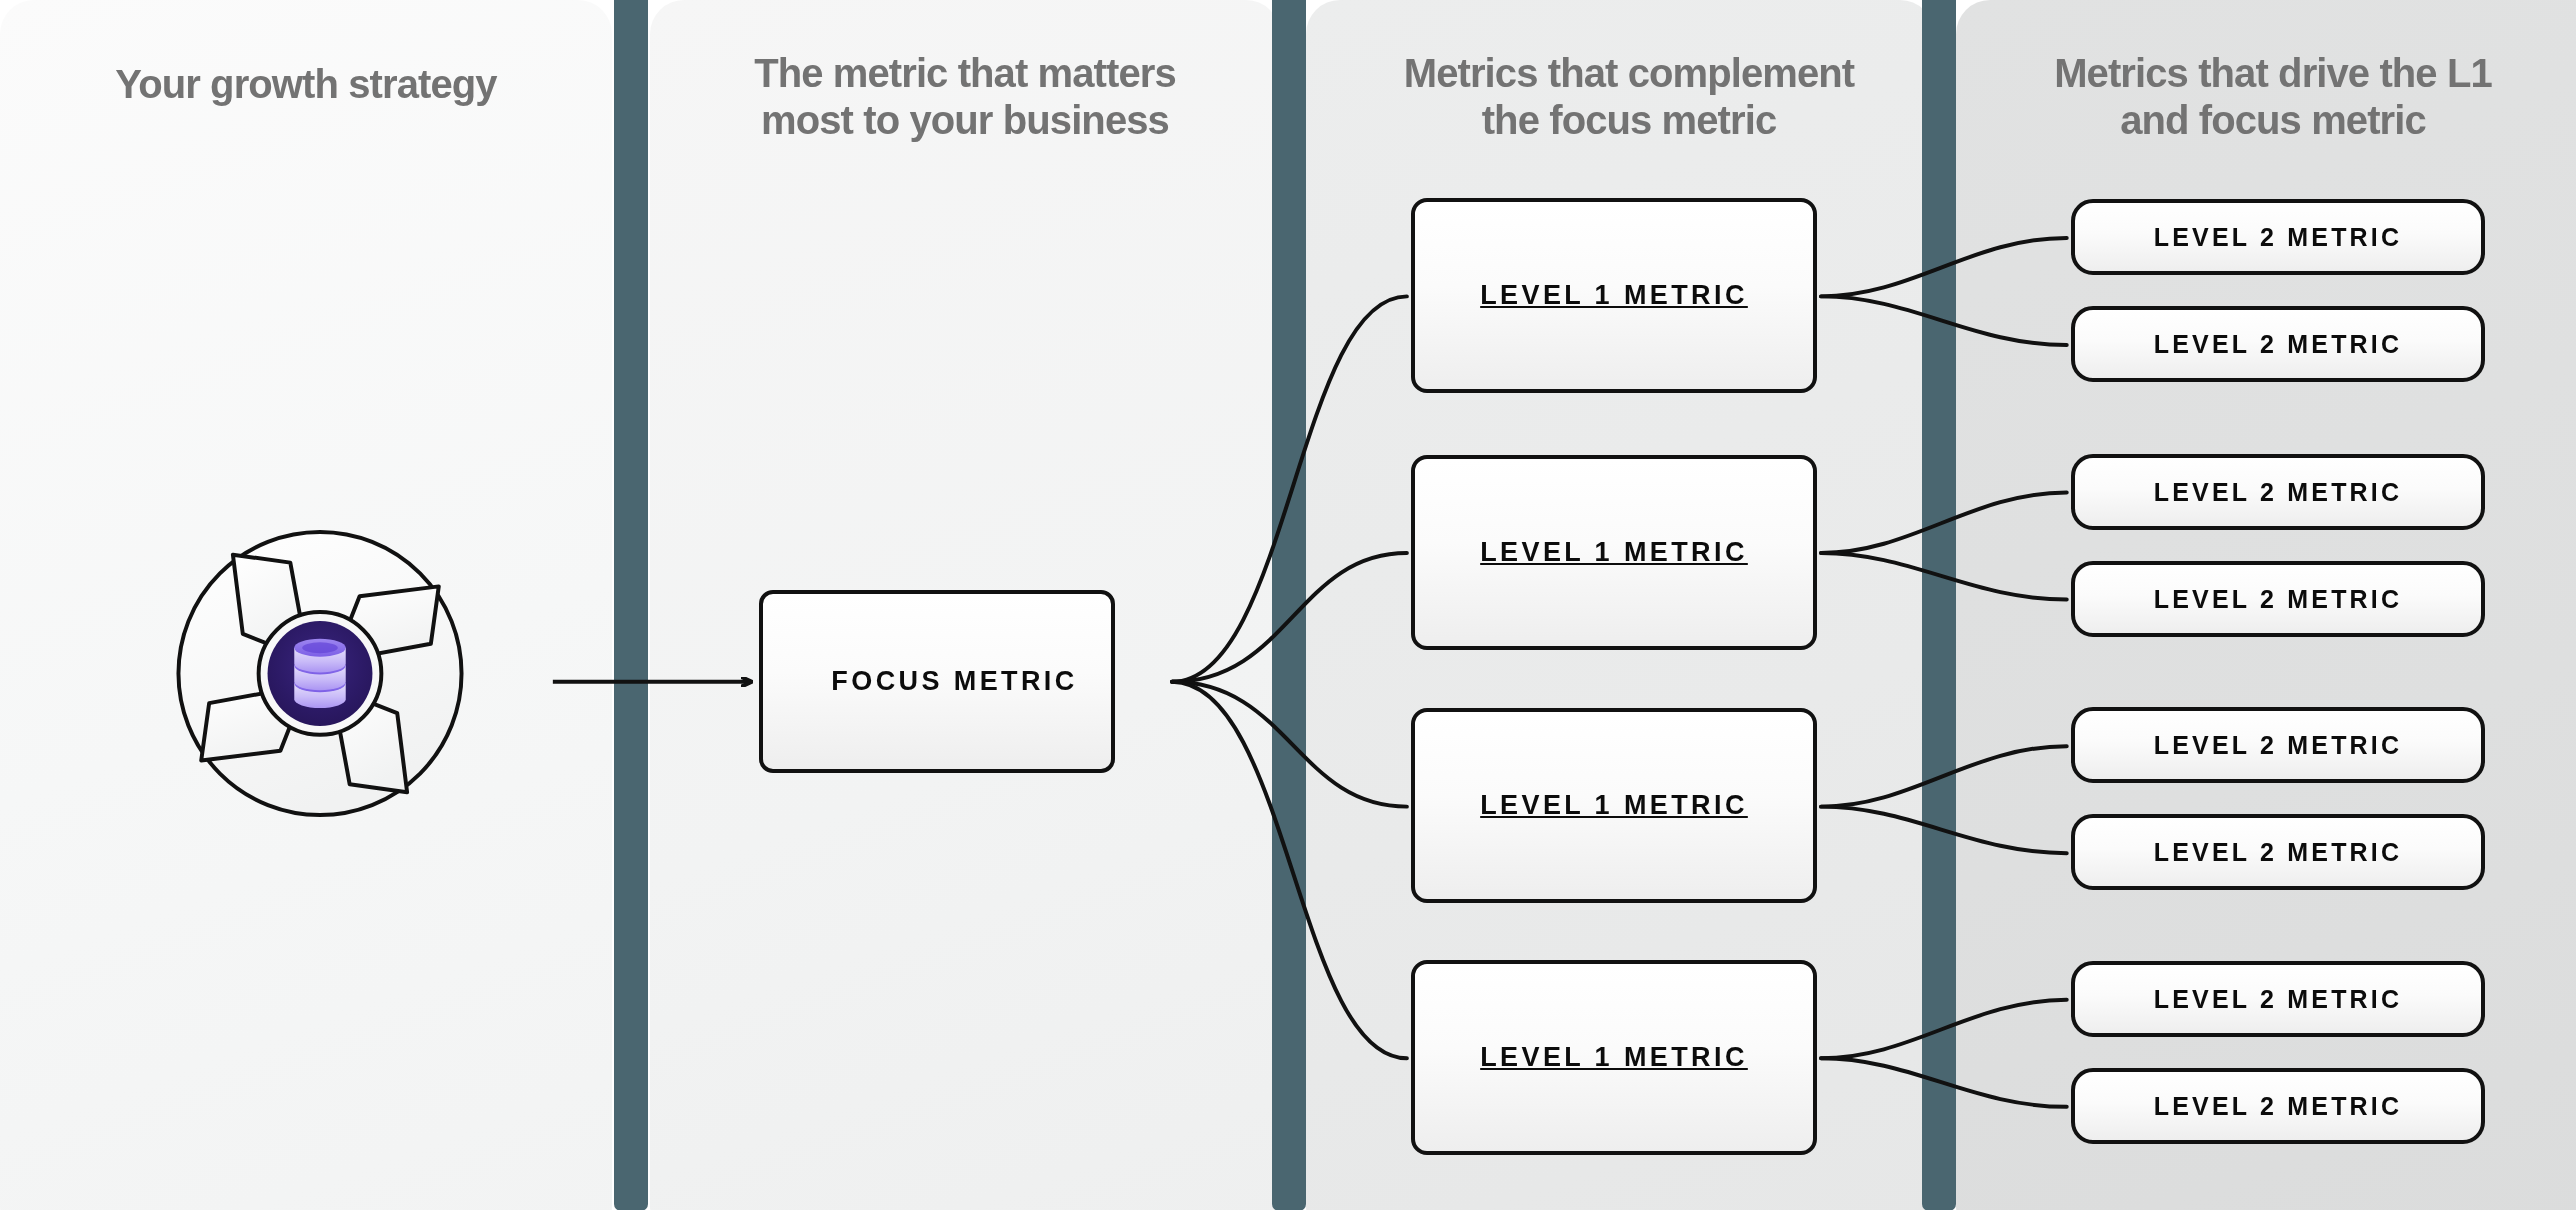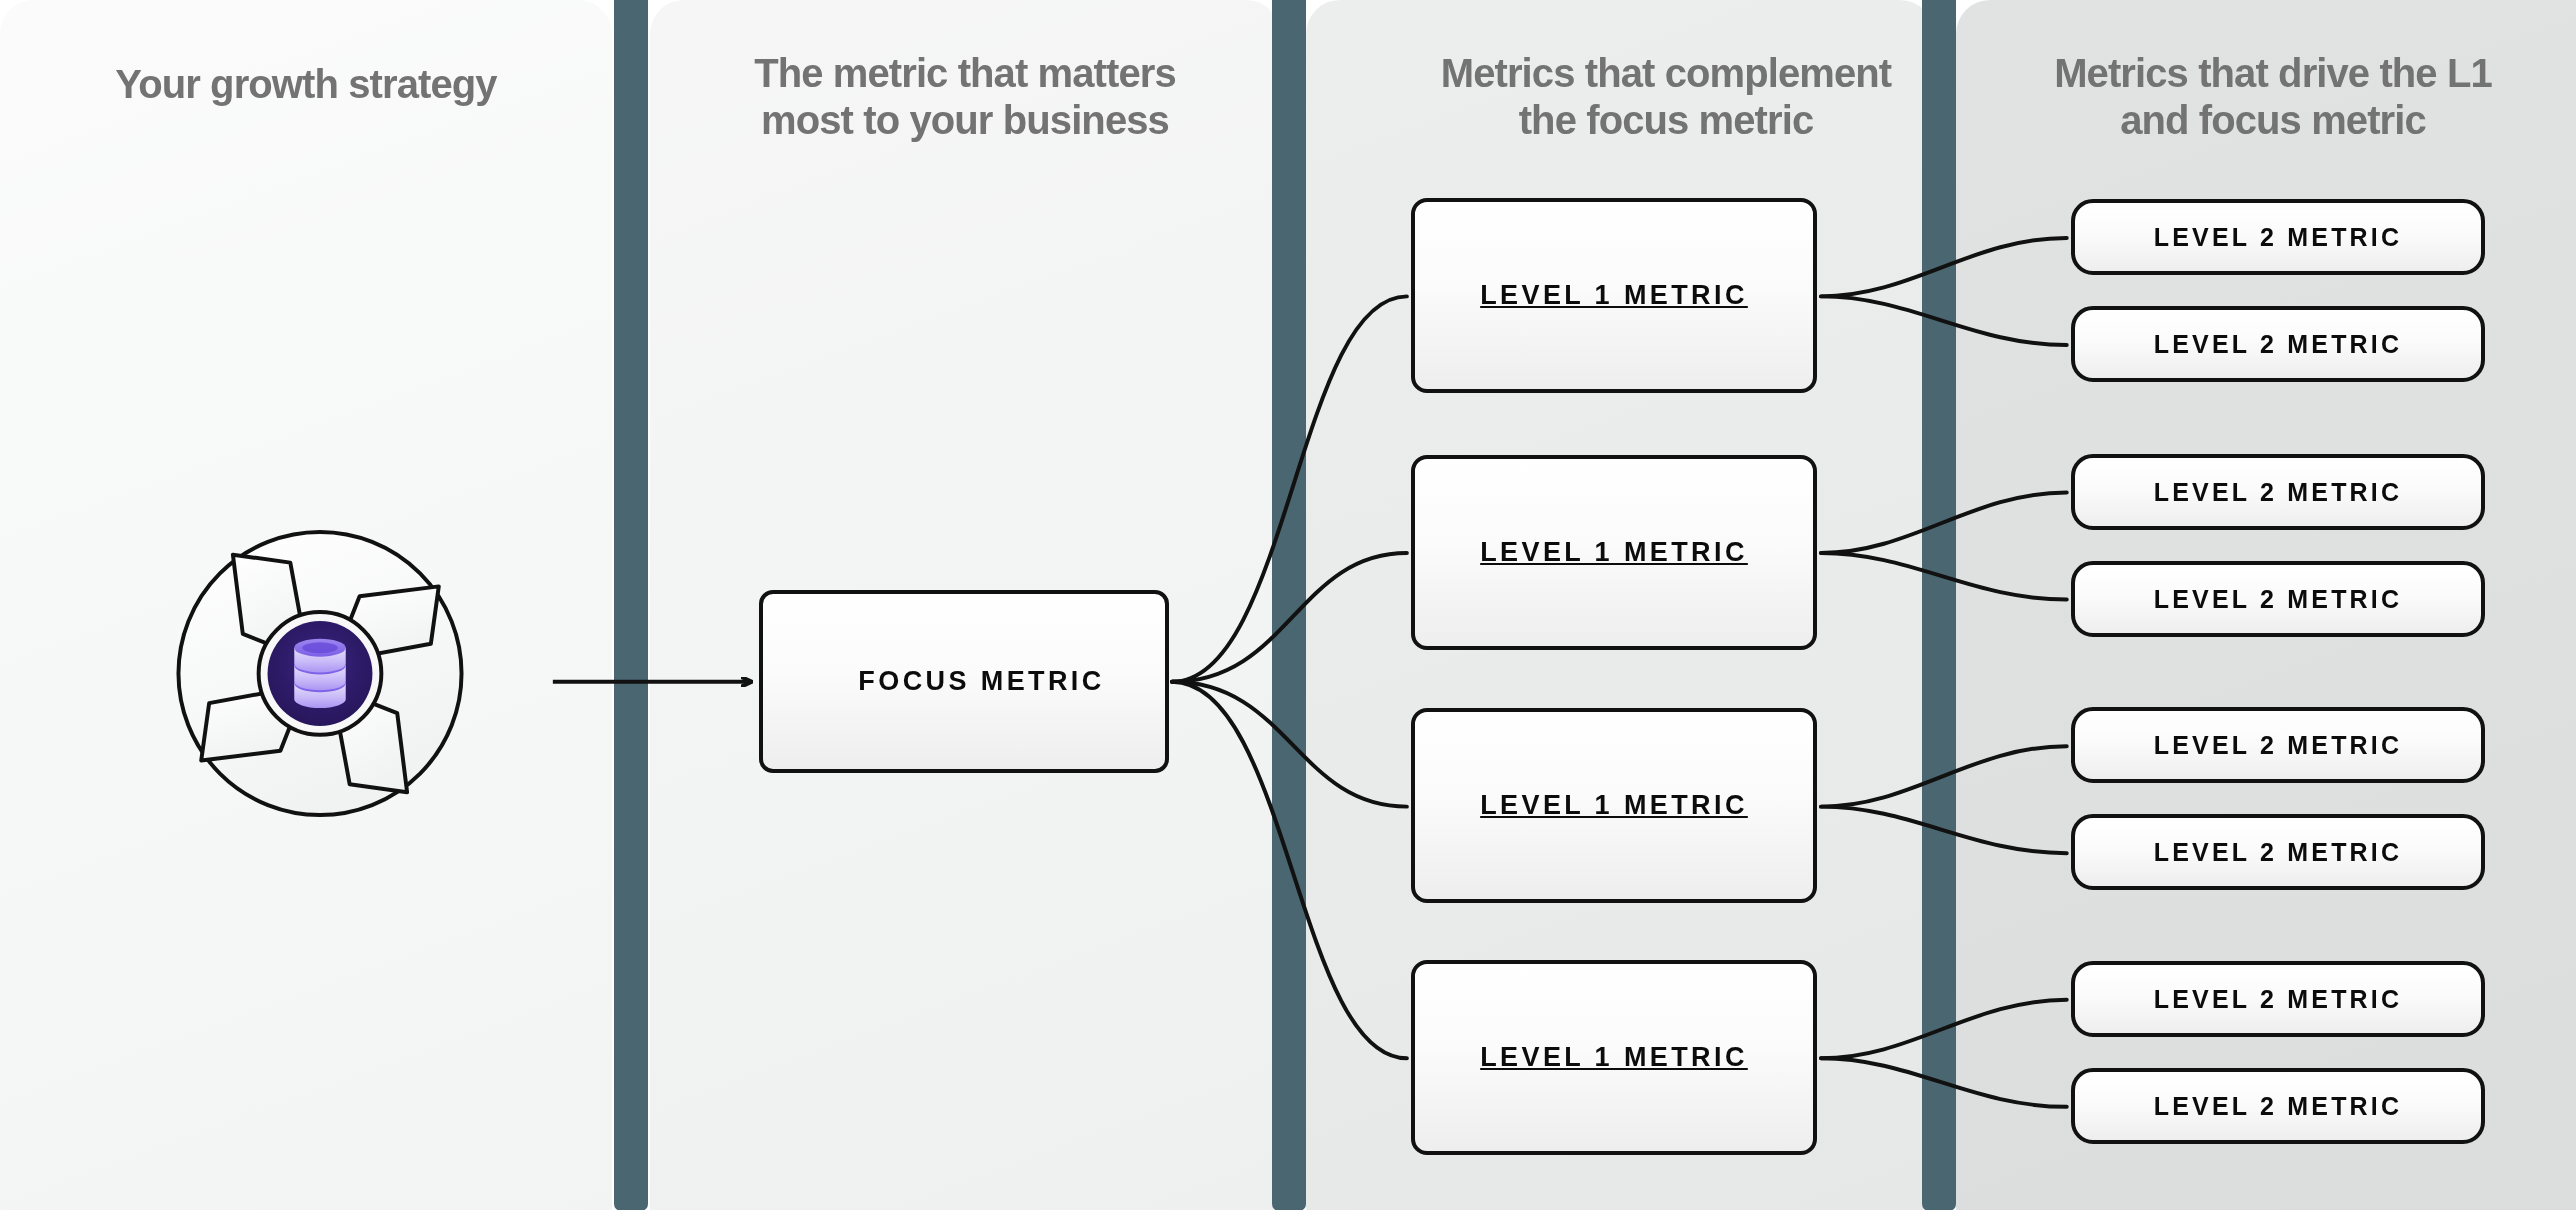--- a/index.html
+++ b/index.html
@@ -62,21 +62,21 @@
     text-align: center;
     color: #737373;
     font-weight: 700;
     font-size: 40px;
     line-height: 1.17;
     letter-spacing: -0.9px;
     white-space: pre-line;
   }
   .head-1 { left: 0px;    top: 61px;  width: 612px; }
   .head-2 { left: 650px;  top: 50px;  width: 630px; }
-  .head-3 { left: 1352px; top: 50px;  width: 628px; }
+  .head-3 { left: 1307px; top: 50px;  width: 628px; padding-left: 8px; }
   .head-4 { left: 1956px; top: 50px;  width: 634px; }
 
   
   .aperture-wrap {
     position: absolute;
     left: 87px;
     top: 428px;
     width: 466px;
     height: 485px;
   }
@@ -101,21 +101,21 @@
     display: flex;
     align-items: center;
     justify-content: center;
     color: #0c0c0c;
     font-weight: 700;
     letter-spacing: 3.4px;
     font-size: 27px;
   }
   .focus-box {
     left: 759px; top: 590px;
-    width: 410px; height: 183px;
+    width: 356px; height: 183px;
     border-radius: 14px;
     padding-left: 35px;
   }
   .l1-box {
     left: 1411px;
     width: 406px; height: 195px; text-decoration: underline;
   }
   .l1-1 { top: 198px; }
   .l1-2 { top: 455px; }
   .l1-3 { top: 708px; }

